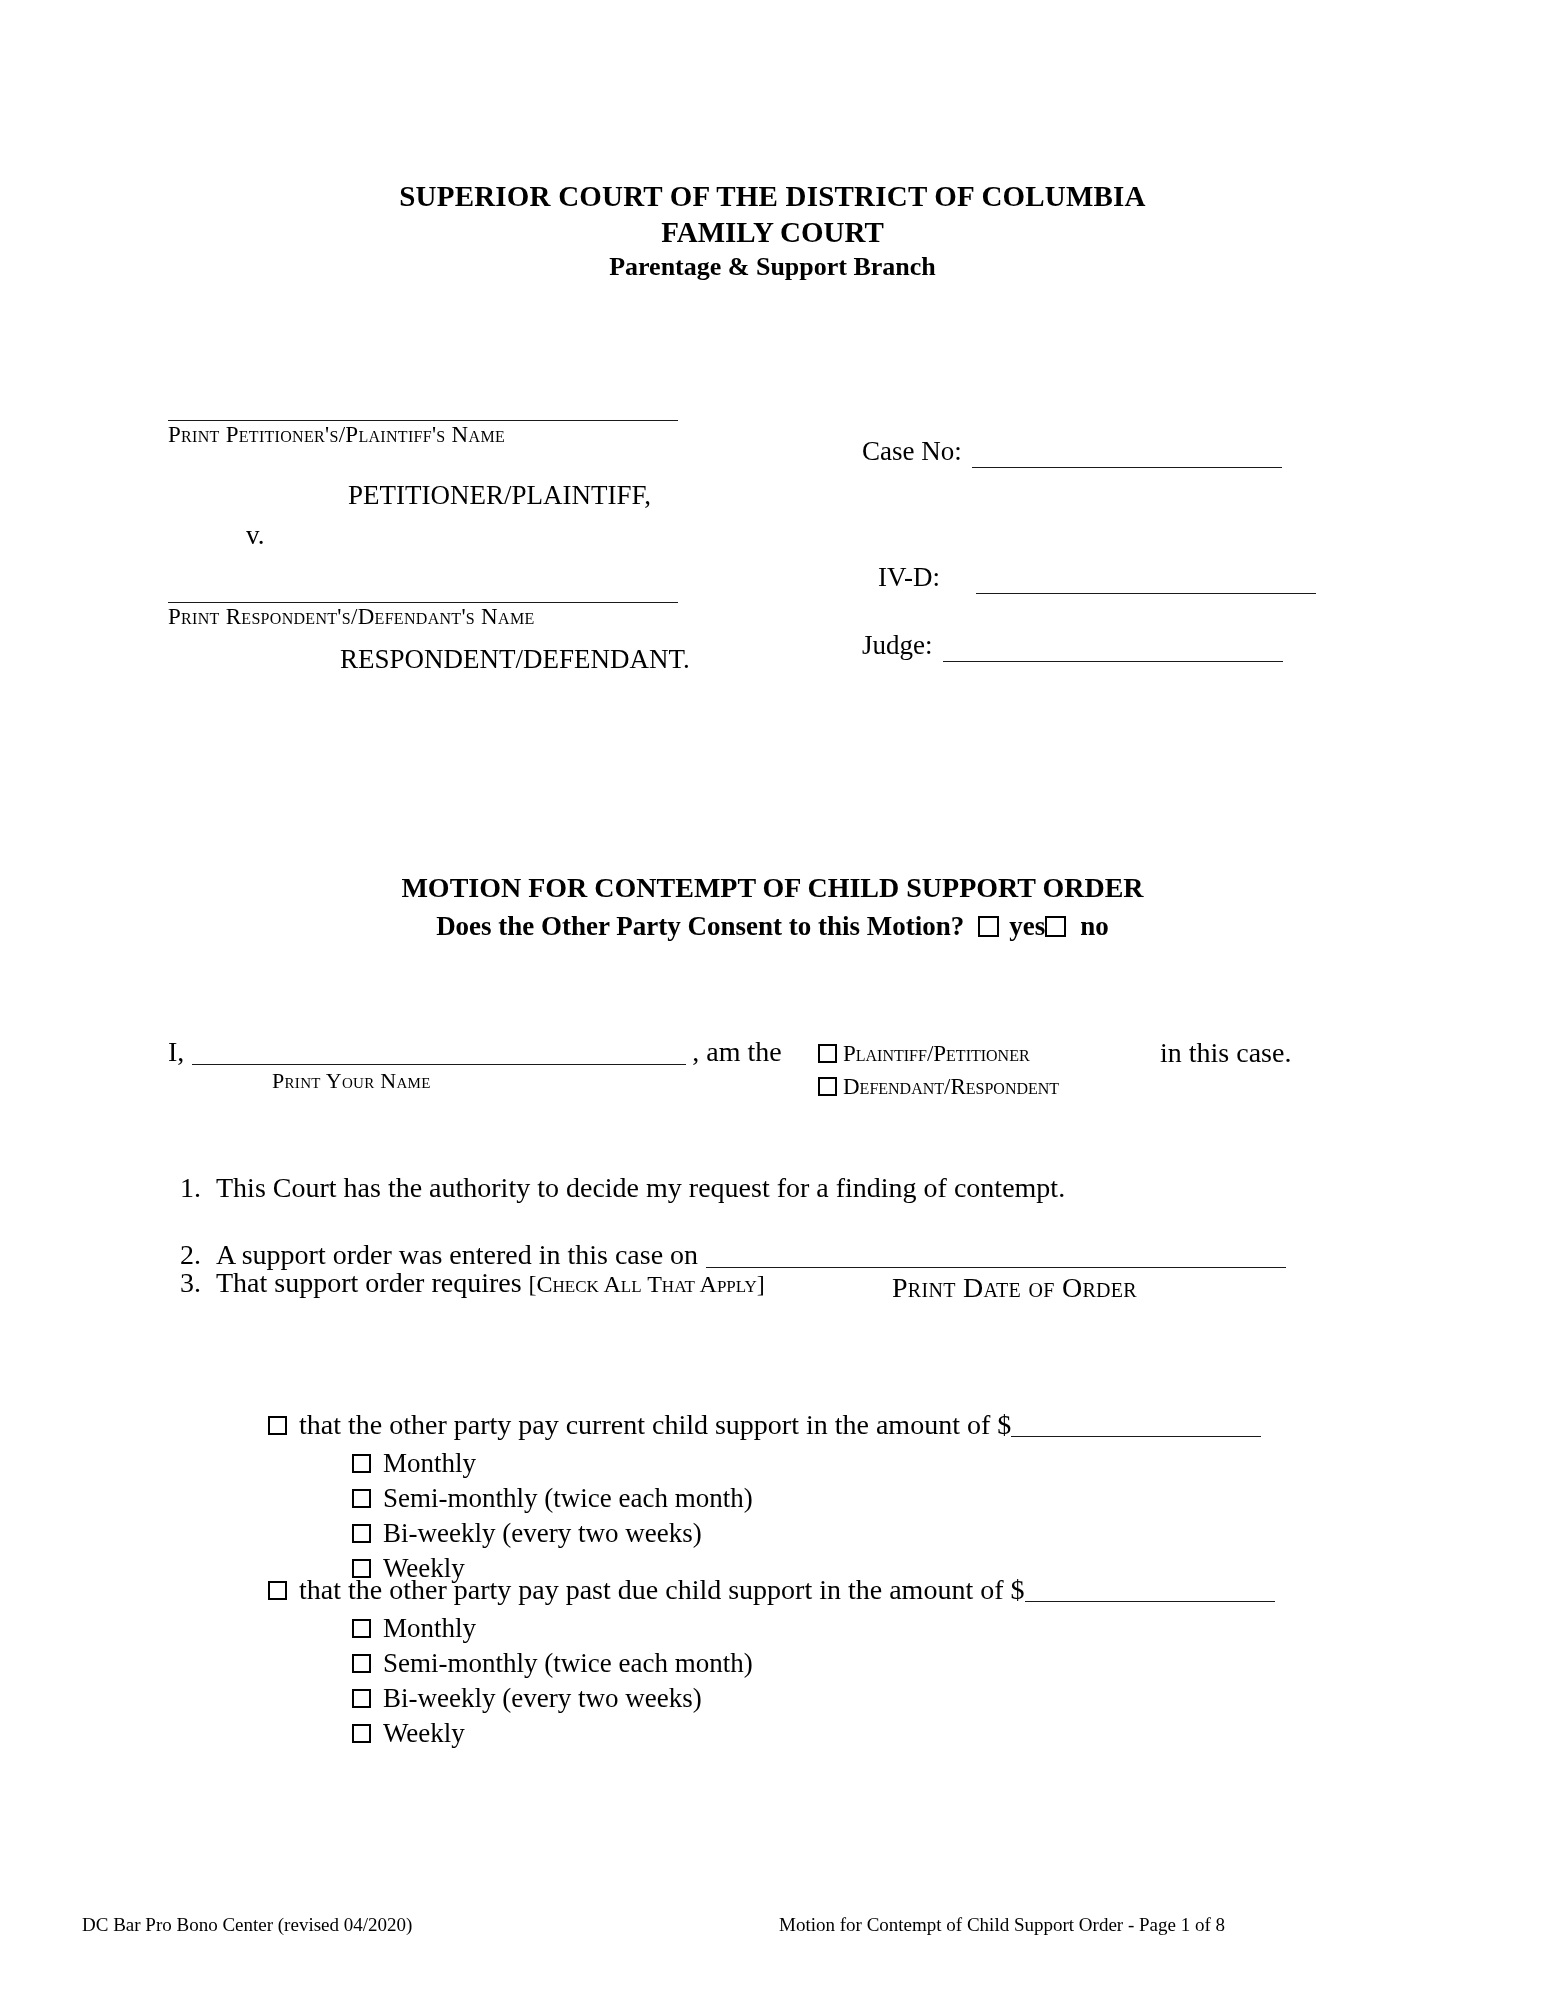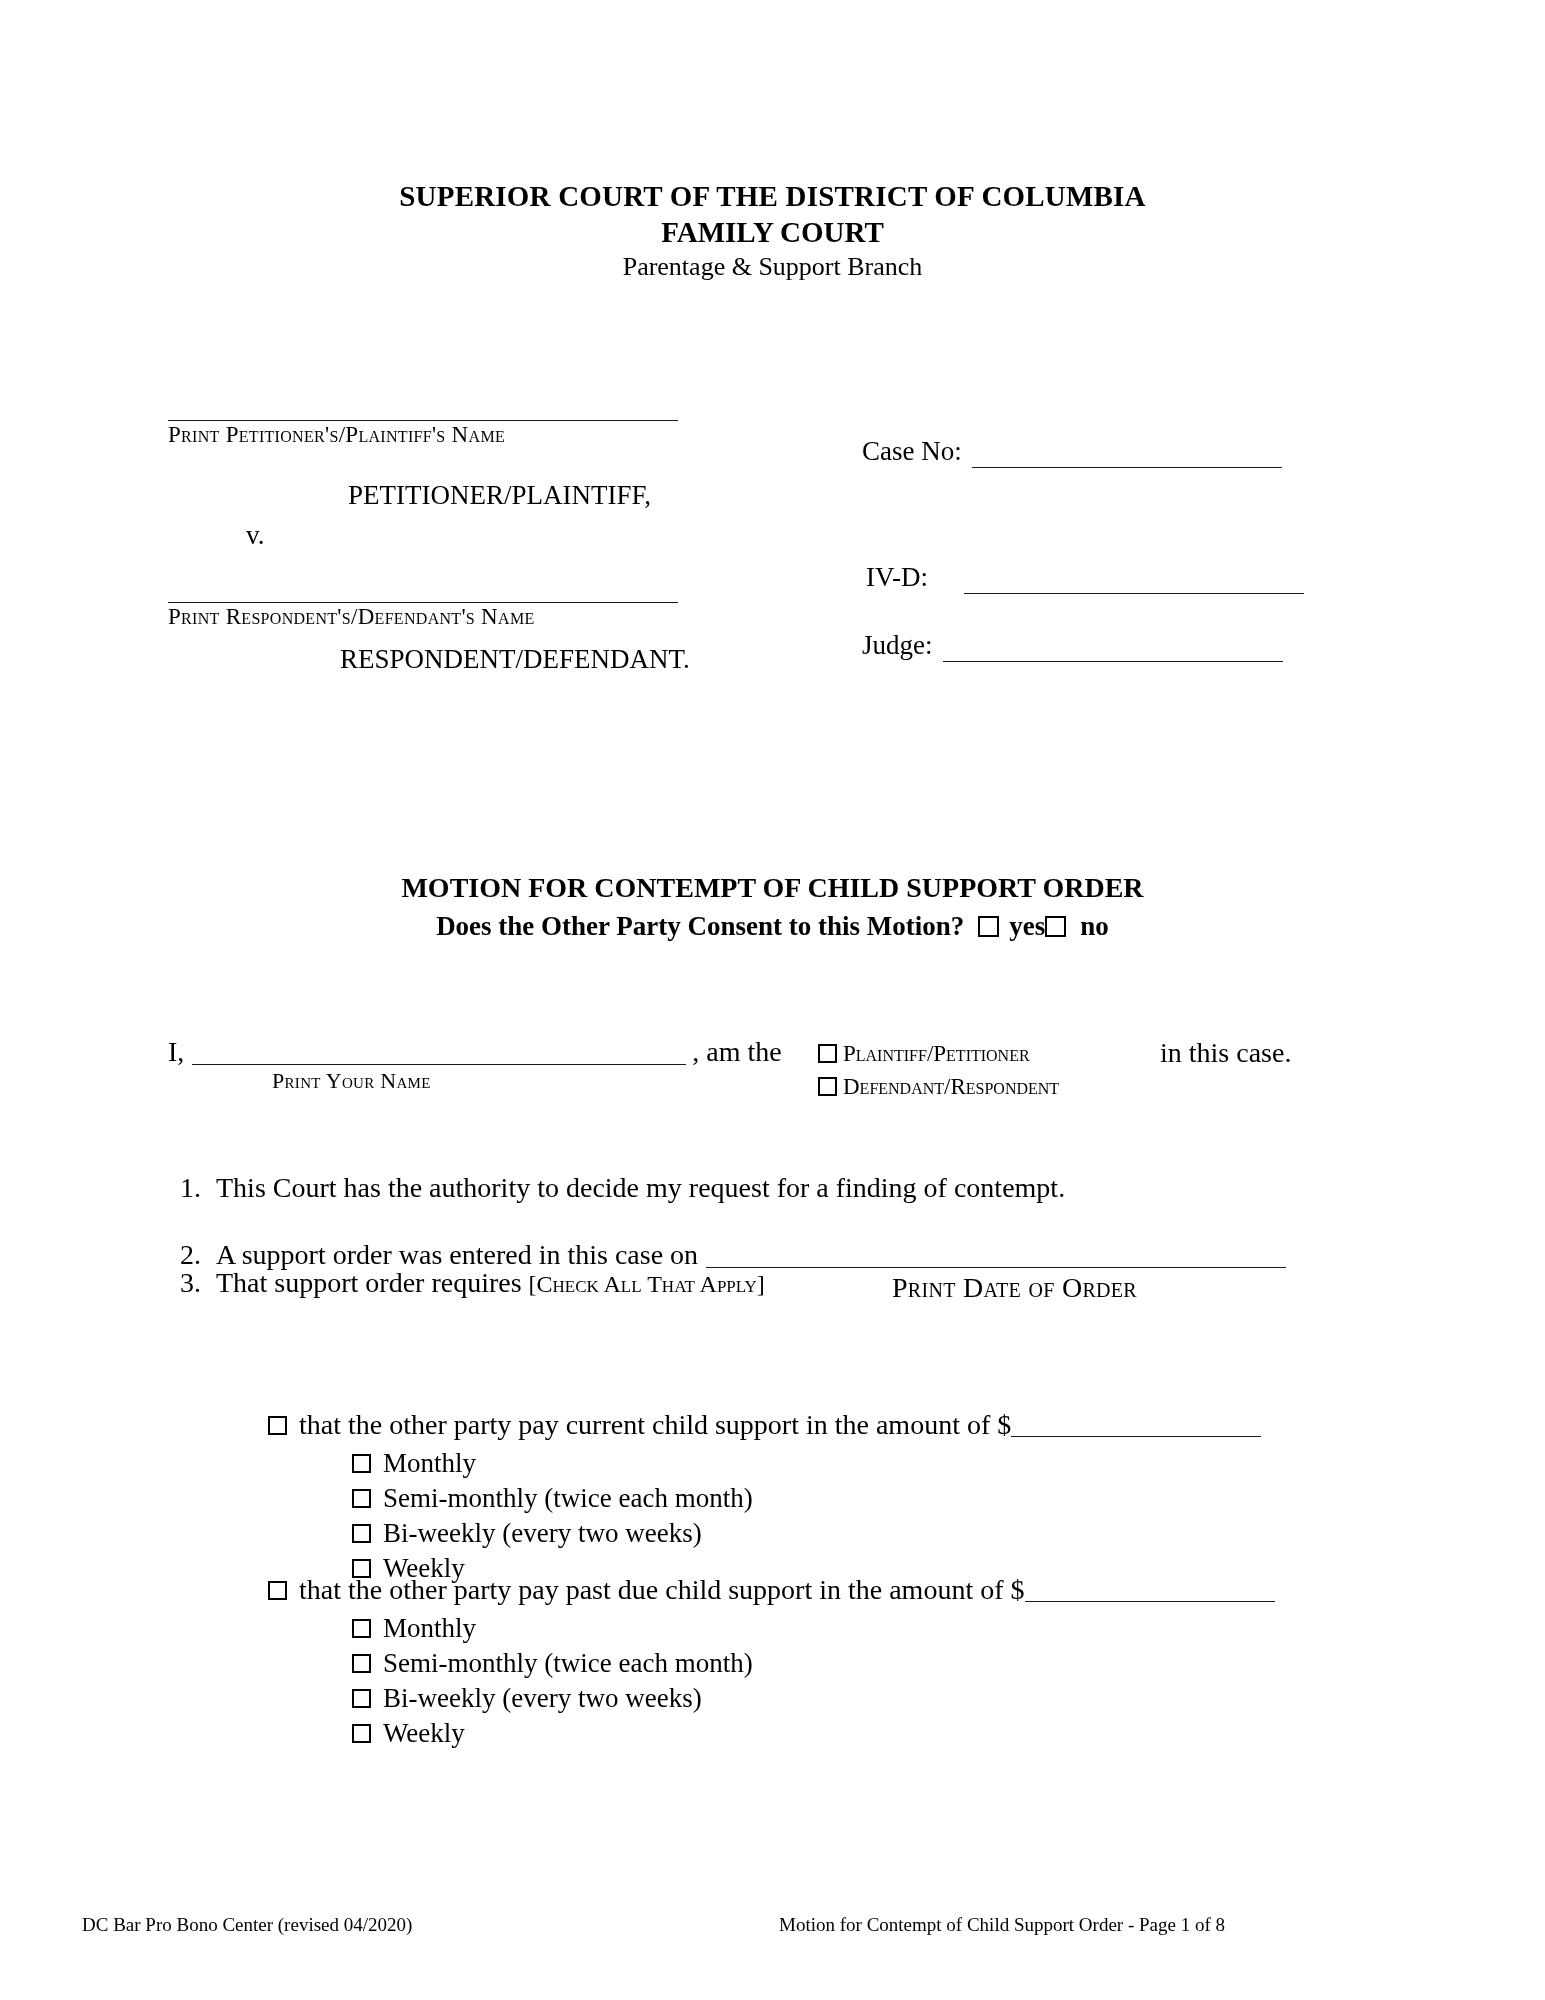--- a/index.html
+++ b/index.html
@@ -33,21 +33,21 @@
     font-size: 29px;
     letter-spacing: 0.2px;
     line-height: 36px;
   }
   .court-header .line2 {
     font-weight: bold;
     font-size: 29px;
     line-height: 36px;
   }
   .court-header .line3 {
-    font-weight: normal;
+    font-weight: bold;
     font-size: 26px;
     line-height: 34px;
   }
 
   
   .caption {
     position: absolute;
     top: 420px;
     left: 0;
     width: 1545px;
@@ -114,21 +114,21 @@
   }
   .field-row .lbl { display: inline-block; }
   .field-row .blank {
     display: inline-block;
     border-bottom: 1.6px solid #1a1a1a;
     height: 24px;
     margin-left: 10px;
   }
   .row-case { position: absolute; left: 0; top: 14px; }
   .row-case .blank { width: 310px; }
-  .row-ivd { position: absolute; left: 4px; top: 140px; gap: 26px; }
+  .row-ivd { position: absolute; left: 16px; top: 140px; gap: 26px; }
   .row-ivd .blank { width: 340px; }
   .row-judge { position: absolute; left: 0; top: 208px; }
   .row-judge .blank { width: 340px; }
 
   
   .motion-title {
     position: absolute;
     top: 870px;
     left: 0;
     width: 1545px;

